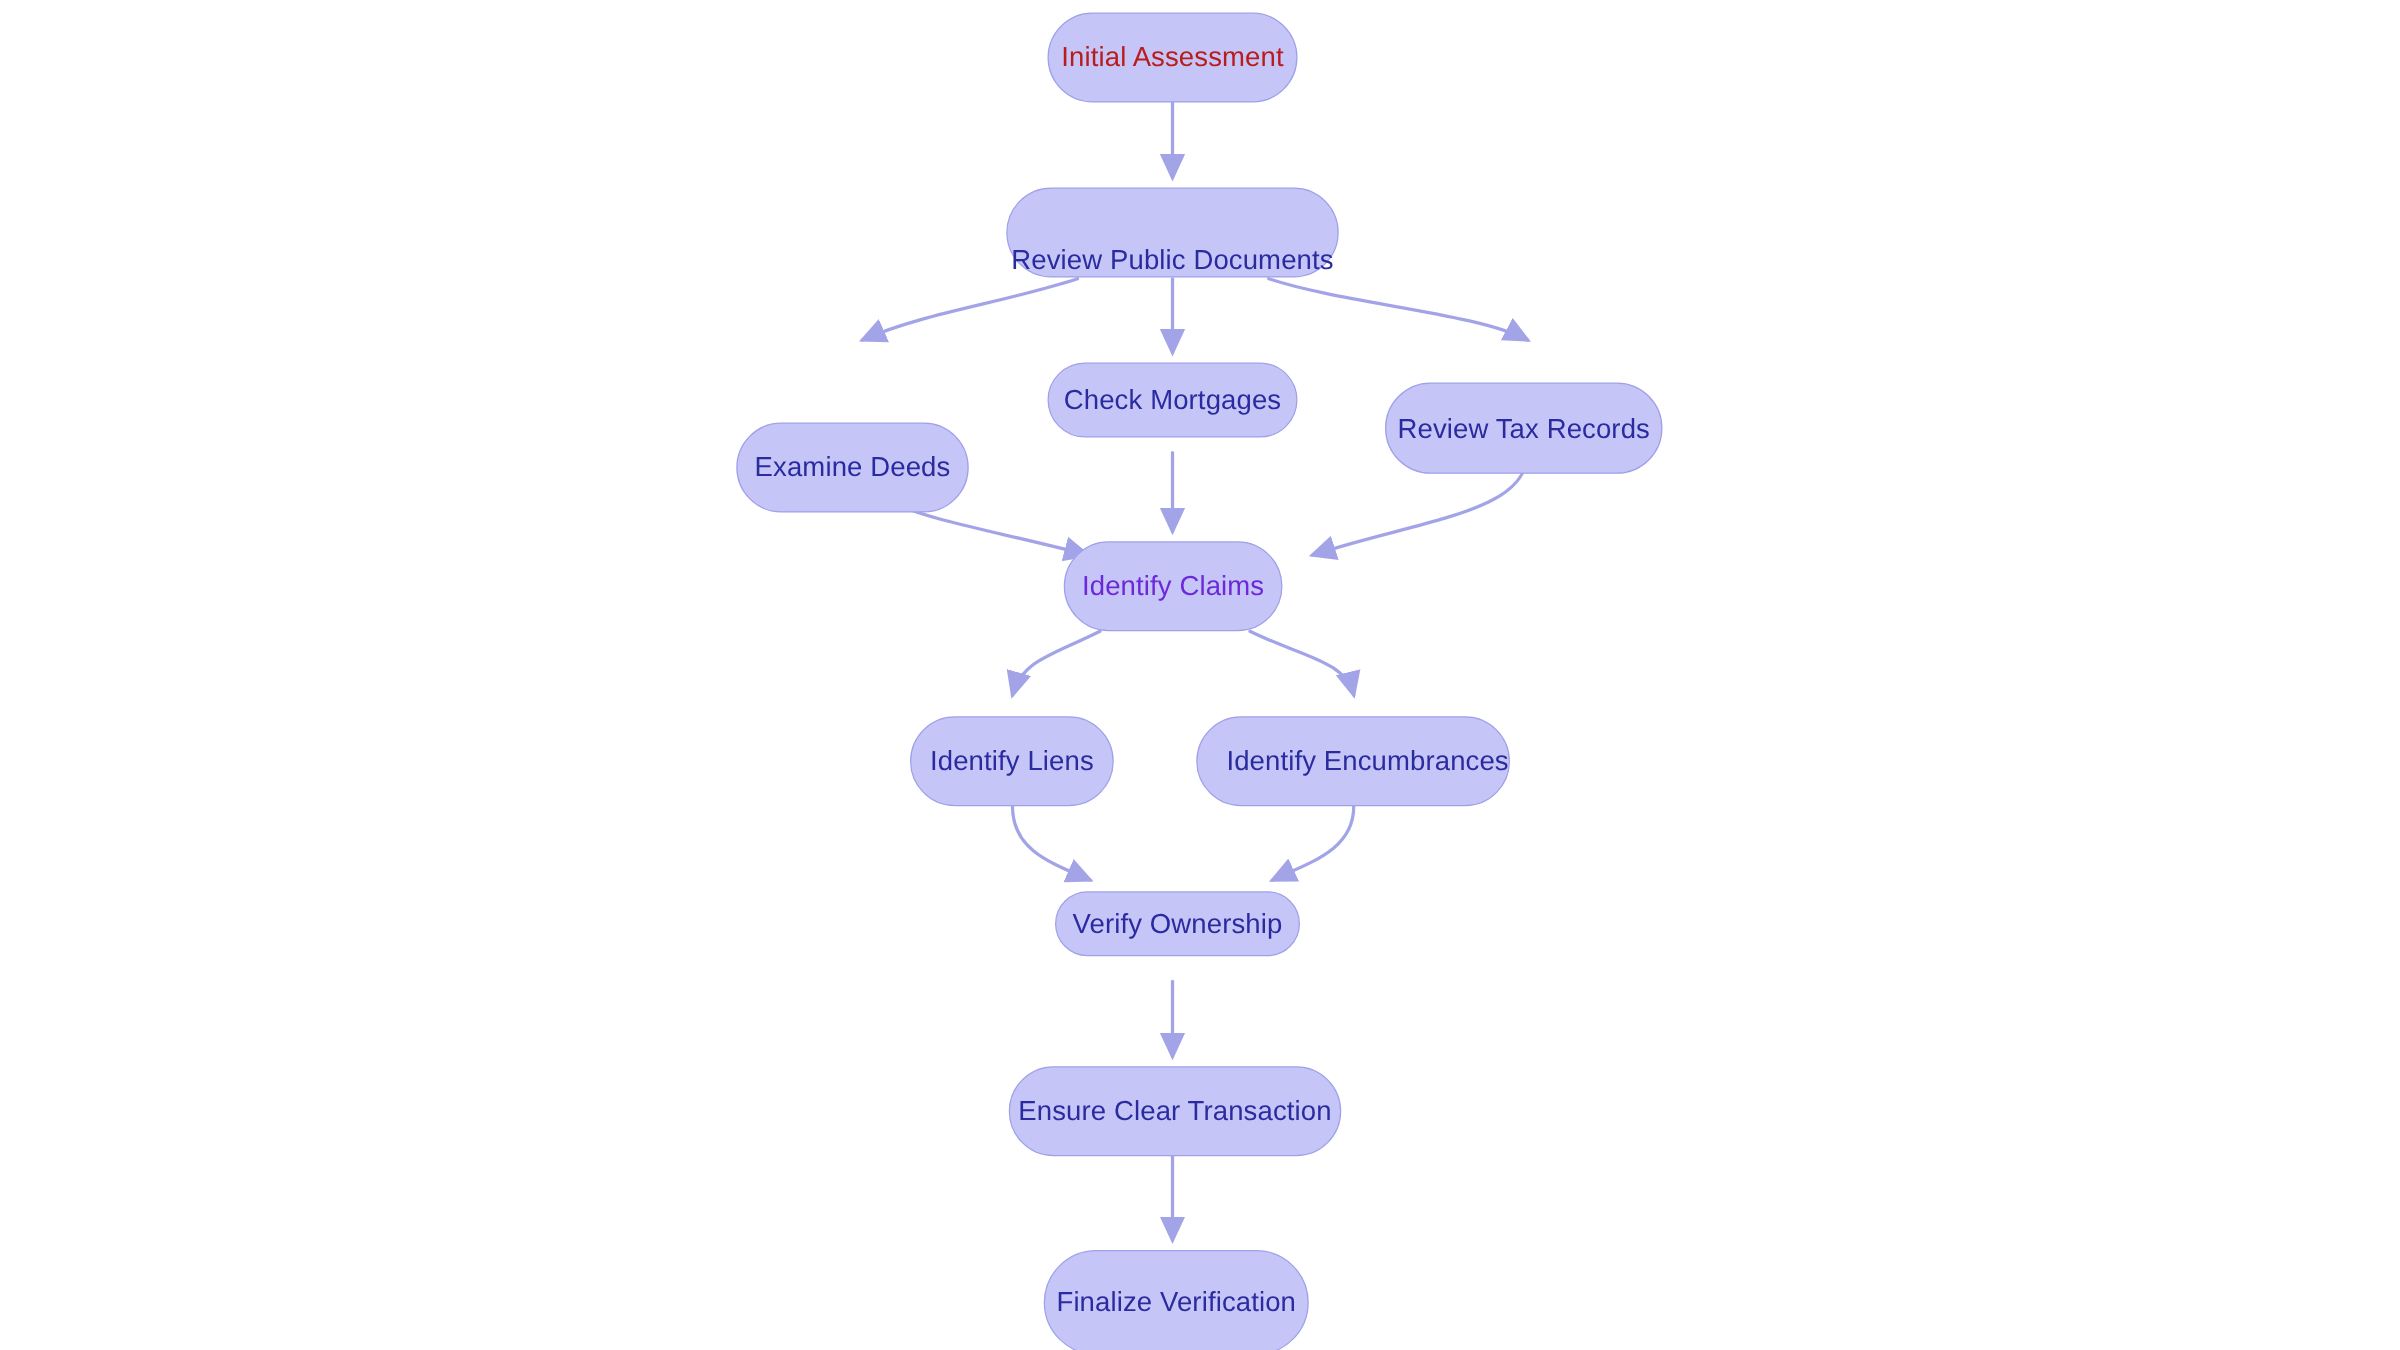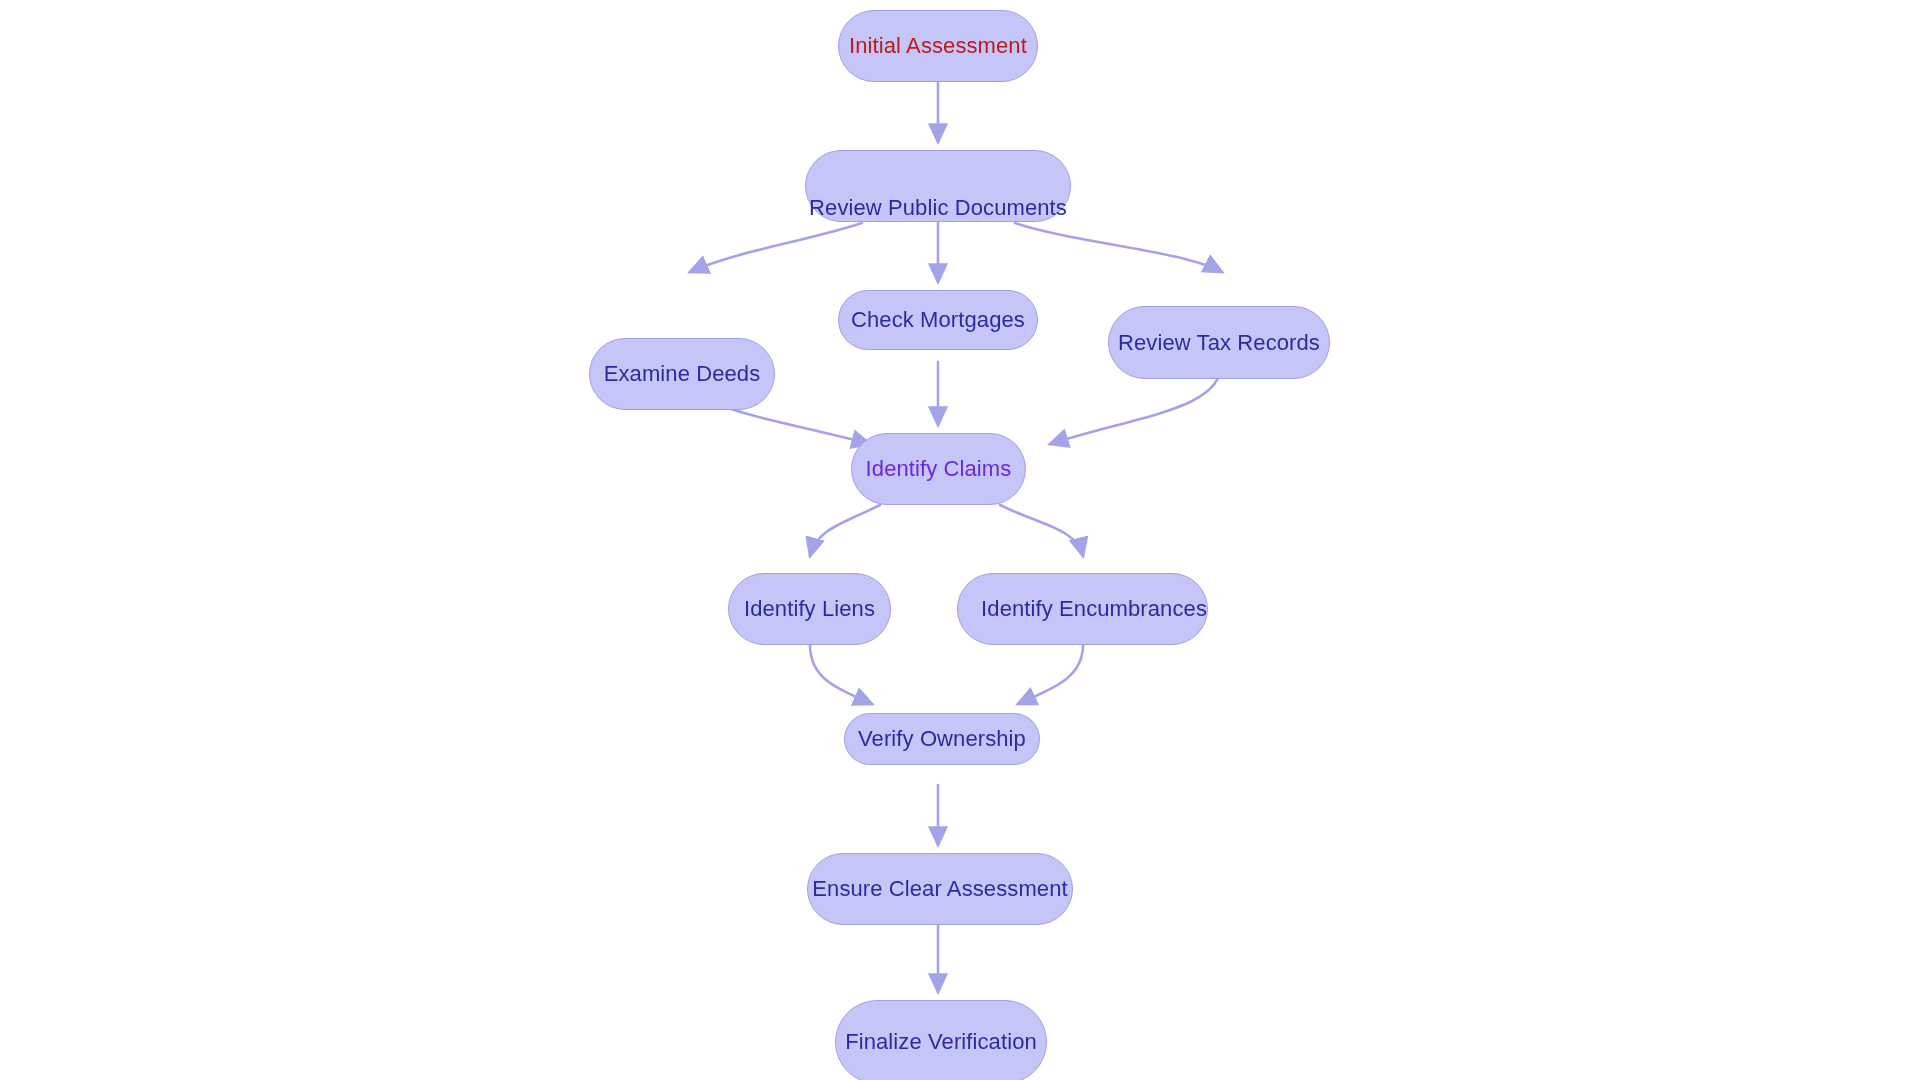--- a/index.html
+++ b/index.html
@@ -96,20 +96,20 @@
       <div class="flow-node" style="left: 728px; top: 573px; width: 163px; height: 72px; background: rgb(197, 198, 247); border-color: rgb(159, 160, 232); color: rgb(43, 43, 160);">
         <span class="node-label">Identify Liens</span>
       </div>
       <div class="flow-node" style="left: 957px; top: 573px; width: 251px; height: 72px; background: rgb(197, 198, 247); border-color: rgb(159, 160, 232); color: rgb(43, 43, 160); justify-content: flex-end;">
         <span class="node-label">Identify Encumbrances</span>
       </div>
       <div class="flow-node" style="left: 844px; top: 713px; width: 196px; height: 52px; background: rgb(197, 198, 247); border-color: rgb(159, 160, 232); color: rgb(43, 43, 160);">
         <span class="node-label">Verify Ownership</span>
       </div>
       <div class="flow-node" style="left: 807px; top: 853px; width: 266px; height: 72px; background: rgb(197, 198, 247); border-color: rgb(159, 160, 232); color: rgb(43, 43, 160);">
-        <span class="node-label">Ensure Clear Assessment</span>
+        <span class="node-label">Ensure Clear Transaction</span>
       </div>
       <div class="flow-node" style="left: 835px; top: 1000px; width: 212px; height: 84px; background: rgb(197, 198, 247); border-color: rgb(159, 160, 232); color: rgb(43, 43, 160); justify-content: center;">
         <span class="node-label">Finalize Verification</span>
       </div>
     </div>
 
 </div>
 
 </body></html>

